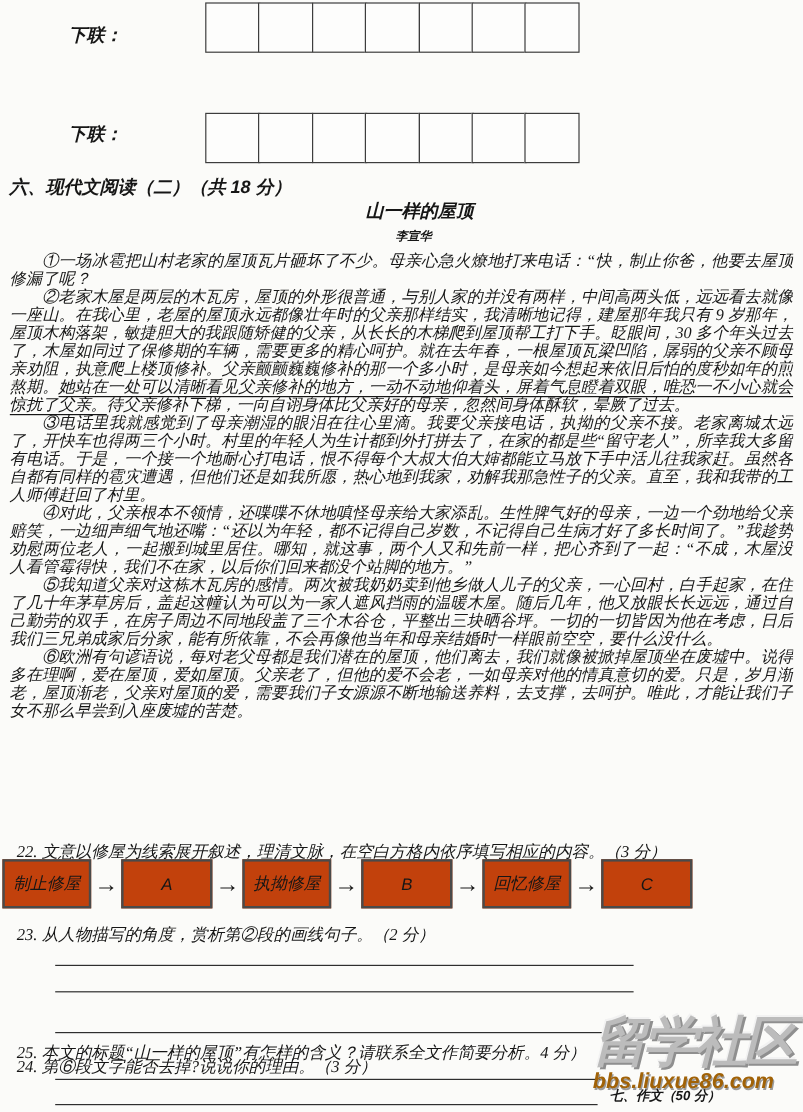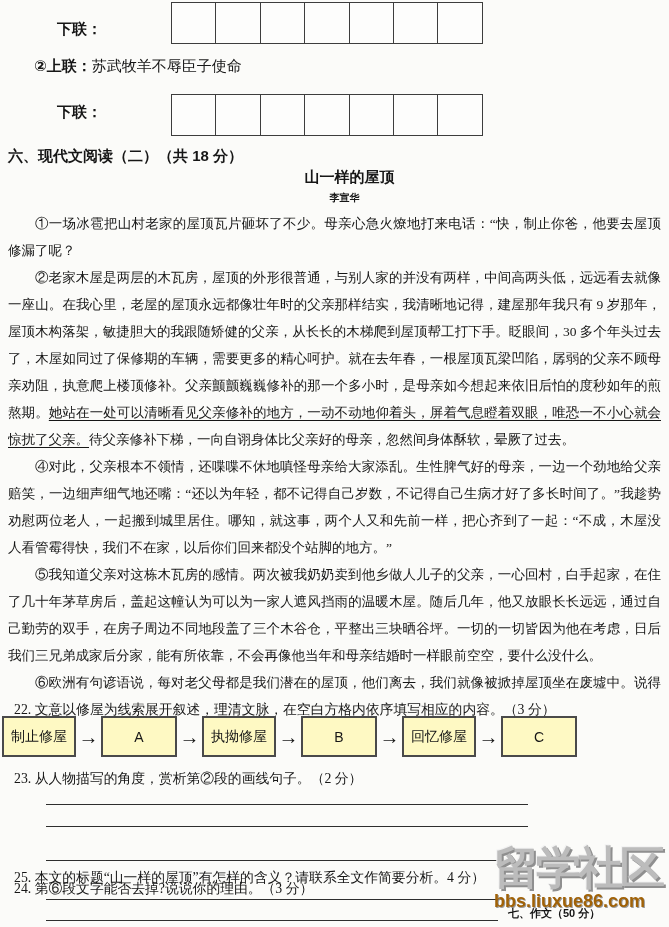--- a/index.html
+++ b/index.html
@@ -1,51 +1,52 @@
 <!DOCTYPE html>
 <html><head>
 <meta charset="utf-8">
 <style>
   html,body{margin:0;padding:0;}
   .sheet{
     position:relative; width:669px; height:927px;
     background:#fbfbf9; color:#161616;
     font-family:"Liberation Serif","DejaVu Serif",serif;
     overflow:hidden;
+    font-style:italic;
   }
   .hei{font-family:"Liberation Sans","DejaVu Sans",sans-serif;}
   
   .cp-label{position:absolute; font-weight:bold; font-size:15px;}
   #cp1-label{left:57px; top:20px;}
   #cp2-line{position:absolute; left:34px; top:57px; font-size:15px;}
   #cp2-line .lbl{font-weight:bold;}
   #cp3-label{left:57px; top:103px;}
   
   .wgrid{position:absolute; display:flex;}
   #grid1{left:171px; top:2px;}
   #grid2{left:171px; top:94px;}
   .wcell{width:44px; height:40px; border:1.6px solid #3d3d3d; margin-left:-1.6px; background:#fdfdfc;}
   .wcell:first-child{margin-left:0;}
   
   #section-header{position:absolute; left:8px; top:147px; font-weight:bold; font-size:15px;}
   
   #article{position:absolute; left:8px; top:166px; width:653px; height:534px; overflow:hidden;}
   #article .title{ text-align:center; font-weight:bold; font-size:15px; line-height:21px; margin:0;}
   #article .author{text-align:center; font-weight:bold; font-size:10px; line-height:21px; margin:0 0 2px 0;}
-  #article p{margin:0; font-size:13.5px; line-height:27px; text-align:justify; text-indent:2em;}
+  #article p{margin:0; font-size:13.5px; line-height:15px; text-align:justify; text-indent:2em;}
   .uline{text-decoration:underline; text-underline-offset:3px;}
   
   .q{position:absolute; left:14px; font-size:13.8px; width:646px;}
   #q22{top:701px;}
   #q23{top:770px;}
   #q24{top:880px;}
   #q25{top:869px;}
   
   #flow{position:absolute; left:2px; top:716px; display:flex; align-items:center; z-index:2;}
-  .fbox{height:37px; border:2px solid #4a4a4a; background:#fef9c3; display:flex; align-items:center; justify-content:center; font-size:14px;}
+  .fbox{height:37px; border:2px solid #4a4a4a; background:#c2410c; display:flex; align-items:center; justify-content:center; font-size:14px;}
   .fbox.word{width:70px;}
   .fbox.letter{width:72px; font-family:"Liberation Sans","DejaVu Sans",sans-serif;}
   .farrow{width:25px; text-align:center; font-size:20px; font-weight:bold; line-height:1;}
   
   .aline{position:absolute; border-top:1.6px solid #2e2e2e; height:0; z-index:1;}
   #line1{left:46px; top:804px; width:482px;}
   #line2{left:46px; top:826px; width:482px;}
   #line3{left:46px; top:860px; width:462px;}
   #line4{left:46px; top:899px; width:458px;}
   #line5{left:46px; top:920px; width:452px;}
@@ -75,42 +76,40 @@
   <div id="grid1" class="wgrid">
     <div class="wcell"></div>
     <div class="wcell"></div>
     <div class="wcell"></div>
     <div class="wcell"></div>
     <div class="wcell"></div>
     <div class="wcell"></div>
     <div class="wcell"></div>
   </div>
 
-  <div id="cp2-line">
-    <span class="lbl hei">②上联：</span><span>苏武牧羊不辱臣子使命</span>
-  </div>
 
   <div id="cp3-label" class="cp-label hei">下联：</div>
   <div id="grid2" class="wgrid">
     <div class="wcell"></div>
     <div class="wcell"></div>
     <div class="wcell"></div>
     <div class="wcell"></div>
     <div class="wcell"></div>
     <div class="wcell"></div>
     <div class="wcell"></div>
   </div>
 
   <div id="section-header" class="hei">六、现代文阅读（二）（共 18 分）</div>
 
   <div id="article">
     <p class="title hei">山一样的屋顶</p>
     <p class="author hei">李宣华</p>
     <p>①一场冰雹把山村老家的屋顶瓦片砸坏了不少。母亲心急火燎地打来电话：“快，制止你爸，他要去屋顶修漏了呢？</p>
     <p><span>②老家木屋是两层的木瓦房，屋顶的外形很普通，与别人家的并没有两样，中间高两头低，远远看去就像一座山。在我心里，老屋的屋顶永远都像壮年时的父亲那样结实，我清晰地记得，建屋那年我只有 9 岁那年，屋顶木构落架，敏捷胆大的我跟随矫健的父亲，从长长的木梯爬到屋顶帮工打下手。眨眼间，30 多个年头过去了，木屋如同过了保修期的车辆，需要更多的精心呵护。就在去年春，一根屋顶瓦梁凹陷，孱弱的父亲不顾母亲劝阻，执意爬上楼顶修补。父亲颤颤巍巍修补的那一个多小时，是母亲如今想起来依旧后怕的度秒如年的煎熬期。</span><span class="uline">她站在一处可以清晰看见父亲修补的地方，一动不动地仰着头，屏着气息瞪着双眼，唯恐一不小心就会惊扰了父亲。</span><span>待父亲修补下梯，一向自诩身体比父亲好的母亲，忽然间身体酥软，晕厥了过去。</span></p>
+    <p>③电话里我就感觉到了母亲潮湿的眼泪在往心里滴。我要父亲接电话，执拗的父亲不接。老家离城太远了，开快车也得两三个小时。村里的年轻人为生计都到外打拼去了，在家的都是些“留守老人”，所幸我大多留有电话。于是，一个接一个地耐心打电话，恨不得每个大叔大伯大婶都能立马放下手中活儿往我家赶。虽然各自都有同样的雹灾遭遇，但他们还是如我所愿，热心地到我家，劝解我那急性子的父亲。直至，我和我带的工人师傅赶回了村里。</p>
     <p>④对此，父亲根本不领情，还喋喋不休地嗔怪母亲给大家添乱。生性脾气好的母亲，一边一个劲地给父亲赔笑，一边细声细气地还嘴：“还以为年轻，都不记得自己岁数，不记得自己生病才好了多长时间了。”我趁势劝慰两位老人，一起搬到城里居住。哪知，就这事，两个人又和先前一样，把心齐到了一起：“不成，木屋没人看管霉得快，我们不在家，以后你们回来都没个站脚的地方。”</p>
     <p>⑤我知道父亲对这栋木瓦房的感情。两次被我奶奶卖到他乡做人儿子的父亲，一心回村，白手起家，在住了几十年茅草房后，盖起这幢认为可以为一家人遮风挡雨的温暖木屋。随后几年，他又放眼长长远远，通过自己勤劳的双手，在房子周边不同地段盖了三个木谷仓，平整出三块晒谷坪。一切的一切皆因为他在考虑，日后我们三兄弟成家后分家，能有所依靠，不会再像他当年和母亲结婚时一样眼前空空，要什么没什么。</p>
     <p>⑥欧洲有句谚语说，每对老父母都是我们潜在的屋顶，他们离去，我们就像被掀掉屋顶坐在废墟中。说得多在理啊，爱在屋顶，爱如屋顶。父亲老了，但他的爱不会老，一如母亲对他的情真意切的爱。只是，岁月渐老，屋顶渐老，父亲对屋顶的爱，需要我们子女源源不断地输送养料，去支撑，去呵护。唯此，才能让我们子女不那么早尝到入座废墟的苦楚。</p>
 
   </div>
 
   <div id="q22" class="q">22. 文意以修屋为线索展开叙述，理清文脉，在空白方格内依序填写相应的内容。（3 分）</div>
   <div id="flow">
     <div class="fbox word">制止修屋</div>
     <div class="farrow">→</div>

